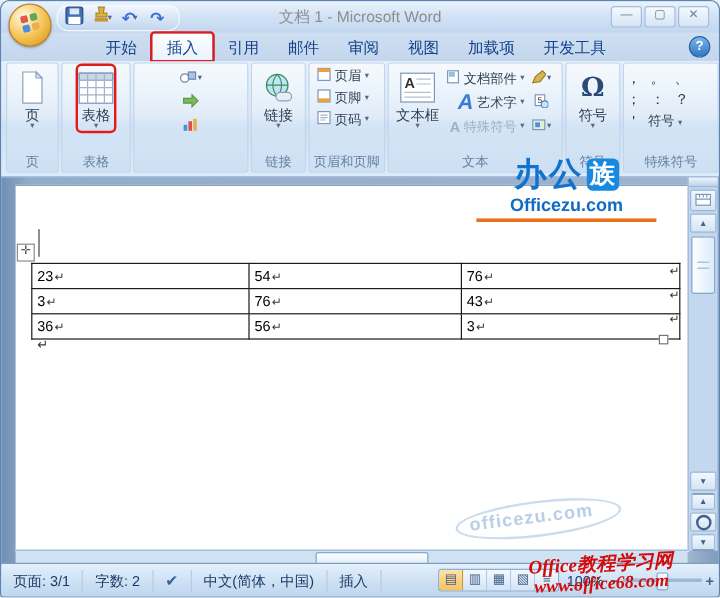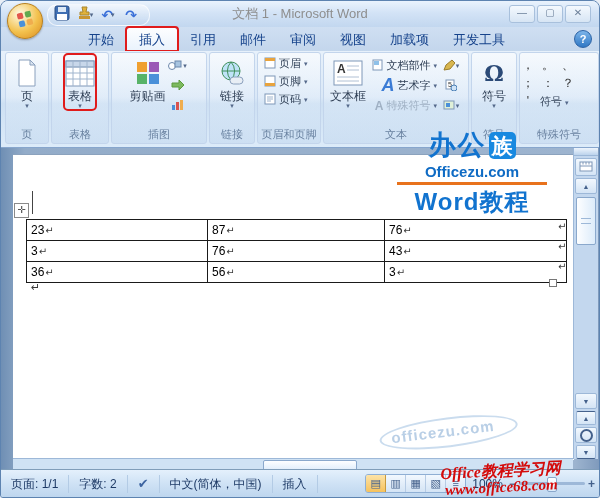--- a/index.html
+++ b/index.html
@@ -214,31 +214,20 @@
             </div>
           <div class="lb">表格</div>
           <div class="arr">▾</div>
         </div>
       </div>
       <div class="glabel">表格</div>
     </div>
 
     <div class="group" style="width:96px">
       <div class="gcontent">
-        <div class="bigbtn">
-          <div class="ic">
-              <svg width="24" height="24">
-                <rect x="1" y="1" width="10" height="10" fill="#f0a030"></rect>
-                <rect x="13" y="1" width="10" height="10" fill="#9b59b6"></rect>
-                <rect x="1" y="13" width="10" height="10" fill="#58b368"></rect>
-                <rect x="13" y="13" width="10" height="10" fill="#4a90d9"></rect>
-              </svg>
-            </div>
-          <div class="lb">剪贴画</div>
-        </div>
         <div class="smallcol">
           <div class="iconbtn">
             <span><svg width="14" height="12">
                   <circle cx="4" cy="7" r="3.5" fill="#fff" stroke="#6b87ab"></circle>
                   <rect x="7" y="2" width="6" height="6" fill="#a7c4e0" stroke="#6b87ab"></rect>
                 </svg></span>
             <span class="arr">▾</span>
           </div>
           <div class="iconbtn">
             <span><svg width="14" height="12">
@@ -247,21 +236,20 @@
           </div>
           <div class="iconbtn">
             <span><svg width="14" height="12">
                   <rect x="1" y="6" width="3" height="5" fill="#4a90d9"></rect>
                   <rect x="5" y="3" width="3" height="8" fill="#d9534f"></rect>
                   <rect x="9" y="1" width="3" height="10" fill="#f0ad4e"></rect>
                 </svg></span>
           </div>
         </div>
       </div>
-      <div class="glabel">插图</div>
     </div>
 
     <div class="group" style="width:46px">
       <div class="gcontent">
         <div class="bigbtn">
           <div class="ic">
               <svg width="26" height="27">
                 <circle cx="12" cy="11" r="9" fill="#bfe3f7" stroke="#3f8f5a"></circle>
                 <path d="M3 11h18M12 2a13 13 0 010 18M12 2a13 13 0 000 18" fill="none" stroke="#3f8f5a"></path>
                 <rect x="11" y="17" width="13" height="7" rx="3.5" fill="#e8eef5" stroke="#8aa0bd"></rect>
@@ -399,21 +387,21 @@
 
   <div class="docarea">
     <div class="page">
       <div class="textcursor"></div>
       <div class="movehandle">✛</div>
 
       <table class="wtable">
         <tbody>
             <tr>
           <td><span>23</span><span class="mark">↵</span></td>
-          <td><span>87</span><span class="mark">↵</span></td>
+          <td><span>54</span><span class="mark">↵</span></td>
           <td><span>76</span><span class="mark">↵</span></td>
         </tr>
         <tr>
           <td><span>3</span><span class="mark">↵</span></td>
           <td><span>76</span><span class="mark">↵</span></td>
           <td><span>43</span><span class="mark">↵</span></td>
         </tr>
         <tr>
           <td><span>36</span><span class="mark">↵</span></td>
           <td><span>56</span><span class="mark">↵</span></td>
@@ -460,25 +448,24 @@
     </div>
   </div>
 
   <div class="sitelogo">
     <div class="logo-l1">
       <span class="logo-txt">办公</span>
       <span class="logo-badge">族</span>
     </div>
     <div class="logo-site">Officezu.com</div>
     <div class="logo-line"></div>
-    <div class="logo-sub">Word教程</div>
   </div>
 
   <div class="statusbar">
-    <div class="sitem">页面: 1/1</div>
+    <div class="sitem">页面: 3/1</div>
     <div class="sitem">字数: 2</div>
     <div class="sitem"><span class="scheck">✔</span></div>
     <div class="sitem">中文(简体，中国)</div>
     <div class="sitem">插入</div>
     <div class="sright">
       <div class="viewbtns">
         <div class="vbtn selected">▤</div>
         <div class="vbtn">▥</div>
         <div class="vbtn">▦</div>
         <div class="vbtn">▧</div>

